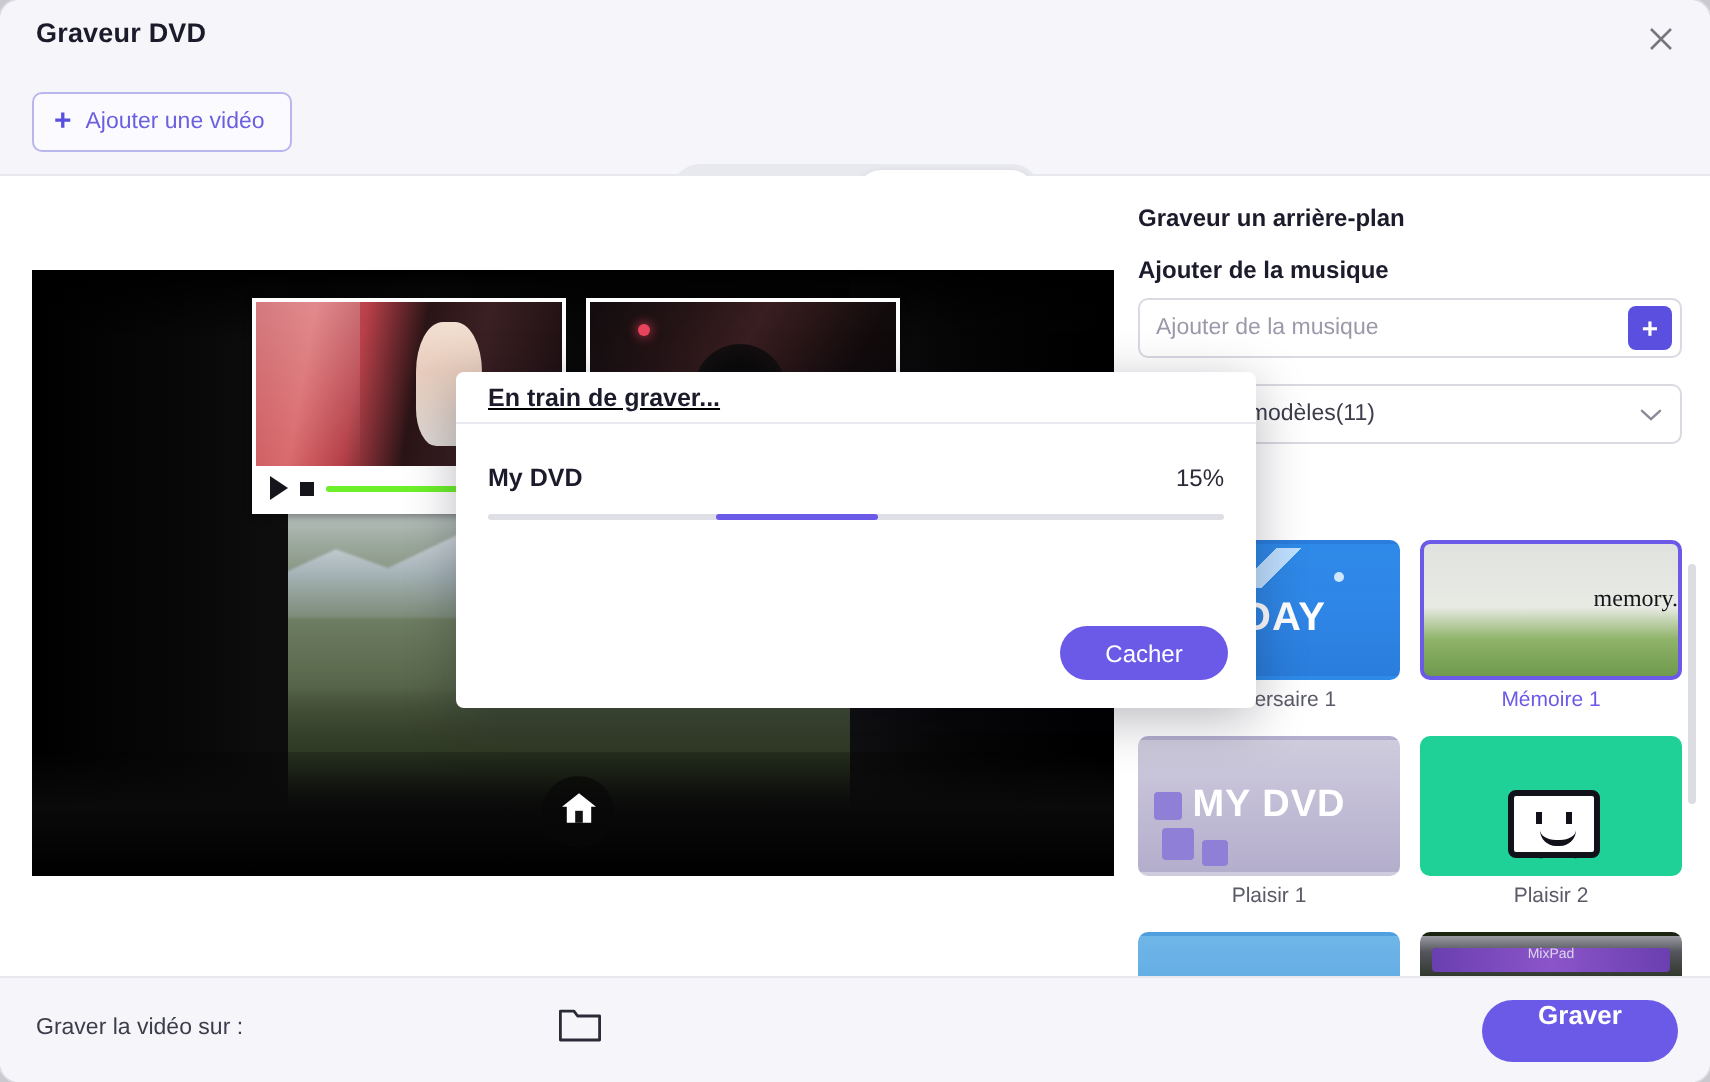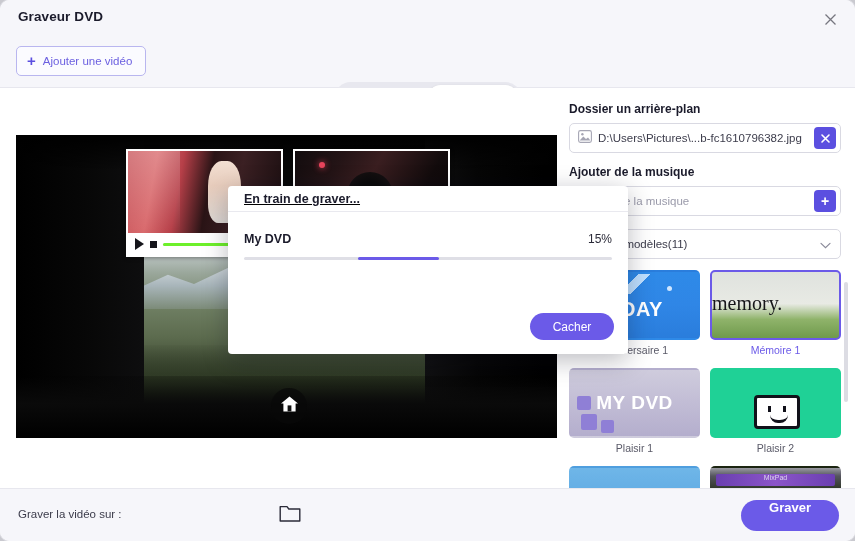--- a/index.html
+++ b/index.html
@@ -241,22 +241,22 @@
   }
   .t-birthday .bunting {
     position:absolute; left:-6px; top:2px; width:105%; height:20px;
     background:
       linear-gradient(135deg, transparent 48%, #bfe0ff 48%, #bfe0ff 56%, transparent 56%);
   }
   .t-birthday .dot { position:absolute; background:#cfe6ff; border-radius:50%; }
 
   .t-memory { background: linear-gradient(180deg,#dfe2de 0%,#e8eae4 48%,#8fb36a 72%,#6f9a4c 100%); }
   .t-memory .mem-text {
-    position:absolute; left:0; right:0; top:20px; text-align:left;
-    font-family: "Liberation Serif", serif; font-size: 20px; color:#16161a;
+    position:absolute; left:0; right:0; top:20px; text-align:right;
+    font-family: "Liberation Serif", serif; font-size: 12px; color:#16161a;
   }
 
   .t-plaisir1 { background: linear-gradient(180deg,#cfccdd 0%,#c3bed6 45%,#b4aecd 100%); }
   .t-plaisir1 .p1-text {
     position:absolute; left:0; right:0; top:22px; text-align:center;
     font-size: 19px; font-weight: bold; color:#ffffff; letter-spacing:.5px;
   }
   .t-plaisir1 .blk { position:absolute; background:#8f7fd6; border-radius:2px; }
 
   .t-plaisir2 { background: #1fd196; }
@@ -428,36 +428,21 @@
           <svg width="19" height="18" viewBox="0 0 19 18">
             <path d="M9.5 1.6 L18 8.4 L15.6 8.4 L15.6 16.4 L3.4 16.4 L3.4 8.4 L1 8.4 Z" fill="#ffffff"></path>
             <rect x="7.6" y="10.4" width="3.8" height="6" fill="#111111"></rect>
           </svg>
         </span>
       </div>
     </div>
 
     <div id="right-panel">
 
-      <div class="panel-label">Dossier un arrière-plan</div>
-      <div class="field">
-        <span>
-          <svg width="14" height="13" viewBox="0 0 14 13">
-            <rect x="0.6" y="0.6" width="12.8" height="11.8" rx="1.8" fill="none" stroke="#a6a6b4" stroke-width="1.1"></rect>
-            <circle cx="4.4" cy="4.3" r="1.2" fill="#a6a6b4"></circle>
-            <path d="M1.6 10.4 L5.3 6.5 L8 9 L10 7.4 L12.4 10.4 Z" fill="#a6a6b4"></path>
-          </svg>
-        </span>
-        <span class="field-text">D:\Users\Pictures\...b-fc1610796382.jpg</span>
-        <span class="sq-btn">
-          <svg width="11" height="11" viewBox="0 0 11 11">
-            <path d="M2 2 L9 9 M9 2 L2 9" stroke="#ffffff" stroke-width="1.6" fill="none" stroke-linecap="round"></path>
-          </svg>
-        </span>
-      </div>
+      <div class="panel-label">Graveur un arrière-plan</div>
 
       <div class="panel-label" style="margin-top:12px;">Ajouter de la musique</div>
       <div class="field">
         <span class="field-text placeholder">Ajouter de la musique</span>
         <span class="sq-btn">+</span>
       </div>
 
       <div class="select" style="margin-top:13px;">
         <span class="select-text">Tous les modèles(11)</span>
         <span>

